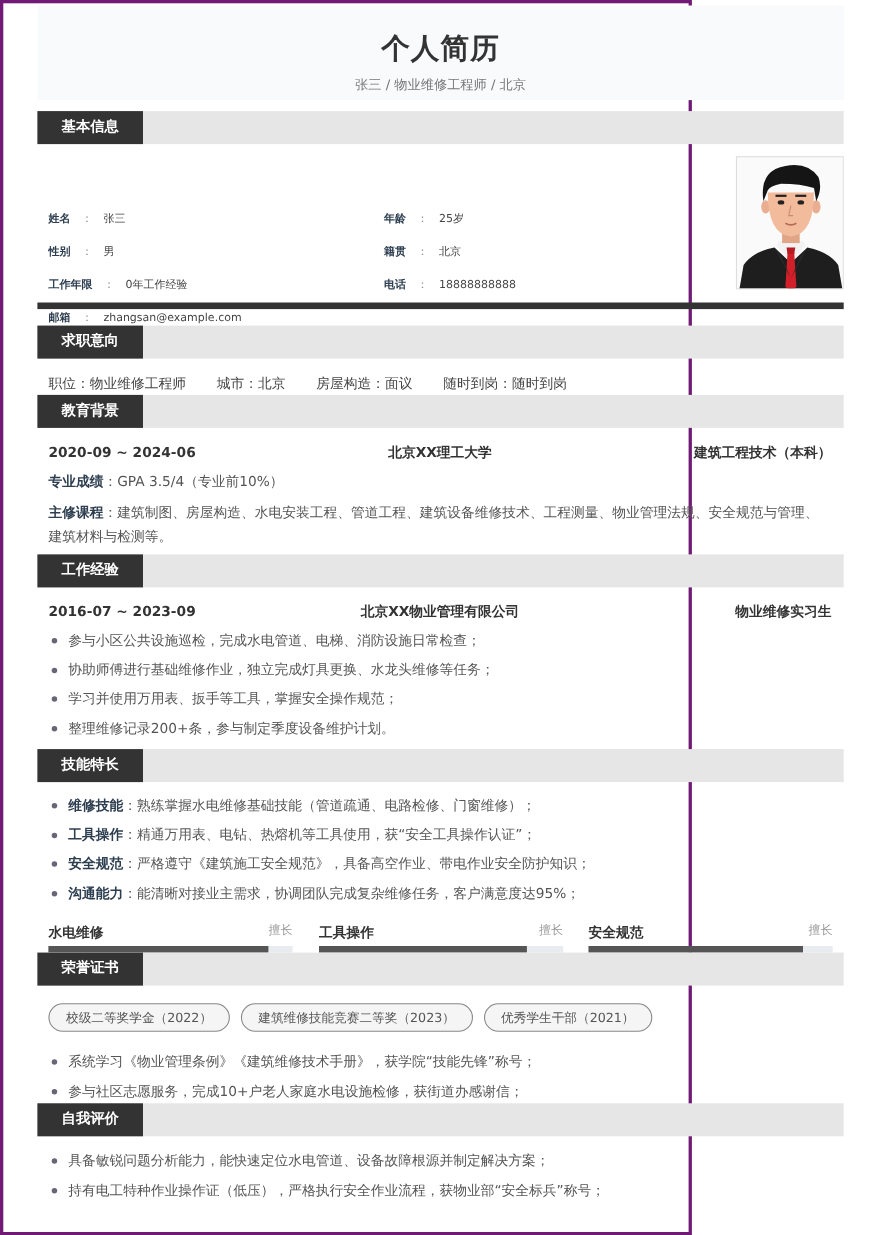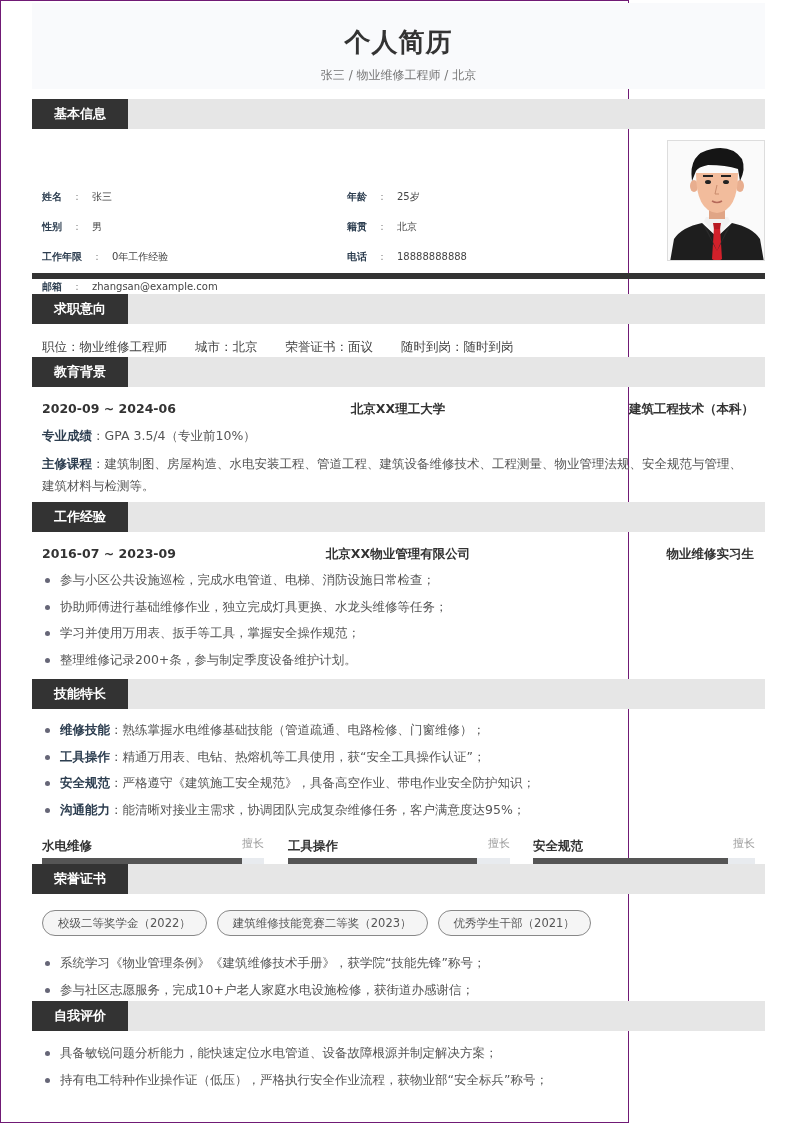--- a/index.html
+++ b/index.html
@@ -1,18 +1,18 @@
 <!DOCTYPE html>
 <html><head>
   <meta charset="utf-8">
   <style>
     * { box-sizing: border-box; margin: 0; padding: 0; }
     html, body { width: 794px; height: 1123px; background: #ffffff; overflow: hidden; }
     body { font-family: "DejaVu Sans", "Liberation Sans", sans-serif; color: #555; position: relative; }
-    .page { position: absolute; left: 0; top: 0; width: 629px; height: 1123px; border: 1px solid #701a75; }
+    .page { position: absolute; left: 0; top: 0; width: 629px; height: 1123px; border: 3px solid #701a75; }
 
     .header { position: absolute; left: 31px; top: 2px; width: 733px; height: 86px; background: #f9fafc; text-align: center; }
     .header .title { position: absolute; left: 0; right: 0; top: 22px; font-size: 26px; font-weight: bold; color: #333; letter-spacing: 1px; }
     .header .subtitle { position: absolute; left: 0; right: 0; top: 64px; font-size: 12px; color: #777; }
 
     .sec-head { position: absolute; left: 31px; width: 733px; height: 30px; background: #e6e6e6; }
     .sec-head .tag { position: absolute; left: 0; top: 0; height: 30px; width: 96px; background: #333; color: #fff; font-weight: bold; font-size: 13px; line-height: 30px; text-align: center; }
 
     .info-row { position: absolute; font-size: 10px; color: #444; margin-top: 42px; }
     .info-row .lbl { color: #2d3e50; font-weight: bold; }
@@ -115,21 +115,21 @@
       <path d="M44 60 Q49 63 54 60" stroke="#b56a5a" stroke-width="1.5" fill="none"></path>
     </svg>
   </div>
 
   <div class="divider"></div>
 
   <div class="sec-head" style="top:293px">
     <div class="tag">求职意向</div>
   </div>
   <div class="intent">
-    <span>职位：物业维修工程师</span><span>城市：北京</span><span>荣誉证书：面议</span><span>随时到岗：随时到岗</span>
+    <span>职位：物业维修工程师</span><span>城市：北京</span><span>房屋构造：面议</span><span>随时到岗：随时到岗</span>
   </div>
 
   <div class="sec-head" style="top:356px">
     <div class="tag">教育背景</div>
   </div>
   <div class="row3" style="top:400px">
     <span class="l">2020-09 ~ 2024-06</span>
     <span class="c">北京XX理工大学</span>
     <span class="r">建筑工程技术（本科）</span>
   </div>

